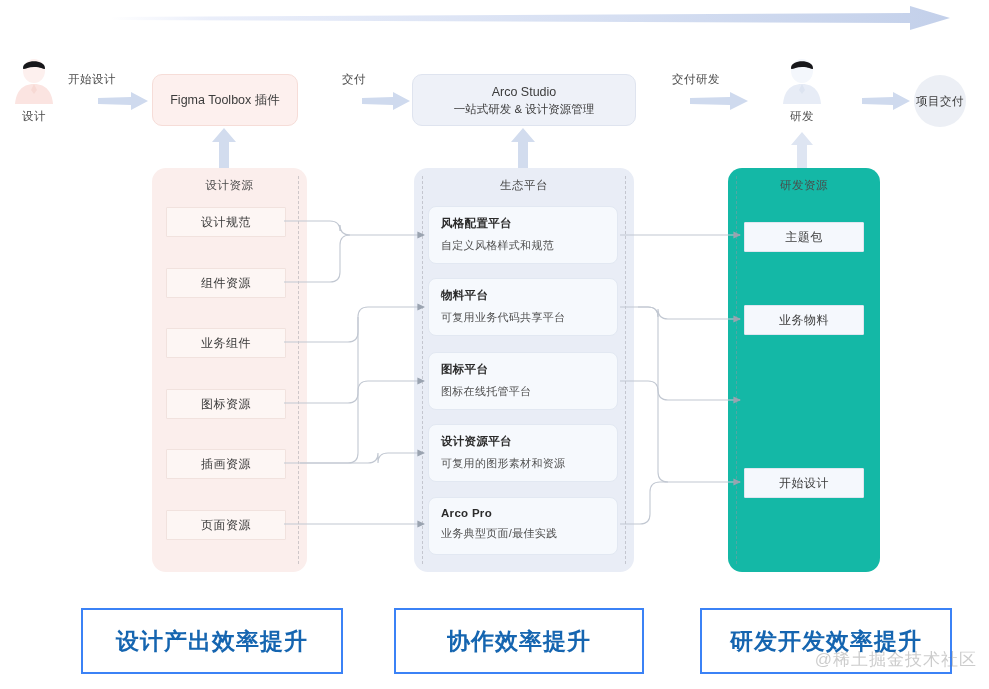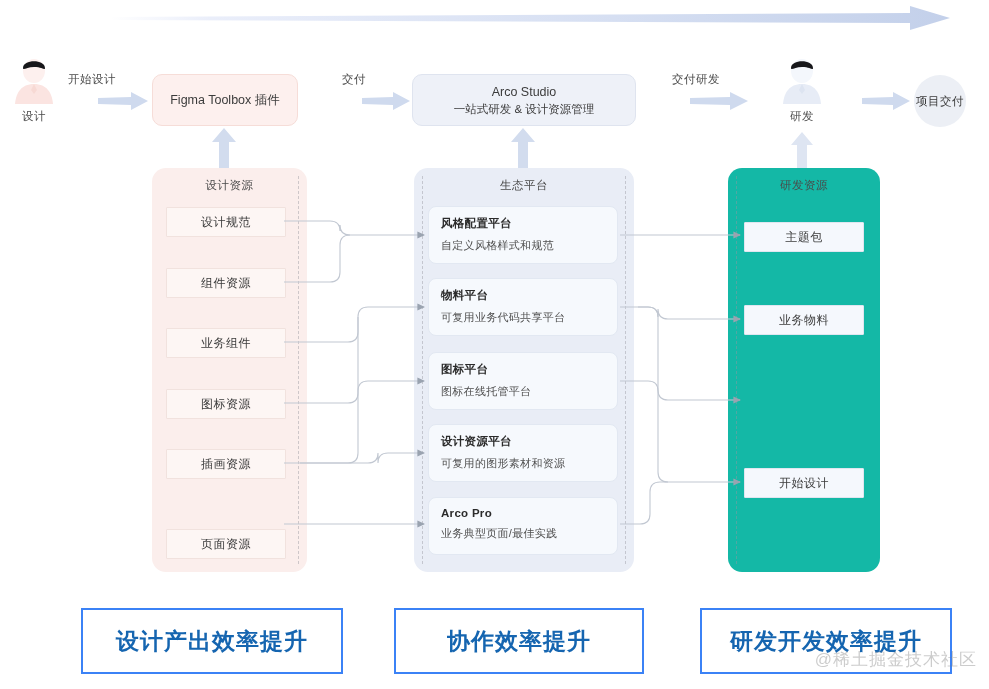--- a/index.html
+++ b/index.html
@@ -165,21 +165,21 @@
     </div>
   <div class="chip pink" style="left:166px;top:328px;width:118px;height:28px;">
       <span>业务组件</span>
     </div>
   <div class="chip pink" style="left:166px;top:449px;width:118px;height:28px;">
       <span>插画资源</span>
     </div>
   <div class="chip pink" style="left:166px;top:389px;width:118px;height:28px;">
       <span>图标资源</span>
     </div>
-  <div class="chip pink" style="left:166px;top:510px;width:118px;height:28px;margin-top:19px;">
+  <div class="chip pink" style="left:166px;top:510px;width:118px;height:28px;">
       <span>页面资源</span>
     </div>
 
   <div class="panel blue" style="left:414px;top:168px;width:220px;height:404px;">
     <div class="panel-title">生态平台</div>
     <div class="dash" style="left:8px;"></div>
     <div class="dash" style="right:8px;"></div>
   </div>
   <div class="card" style="left:428px;top:206px;width:190px;height:58px;">
     <div class="c-title">风格配置平台</div>

